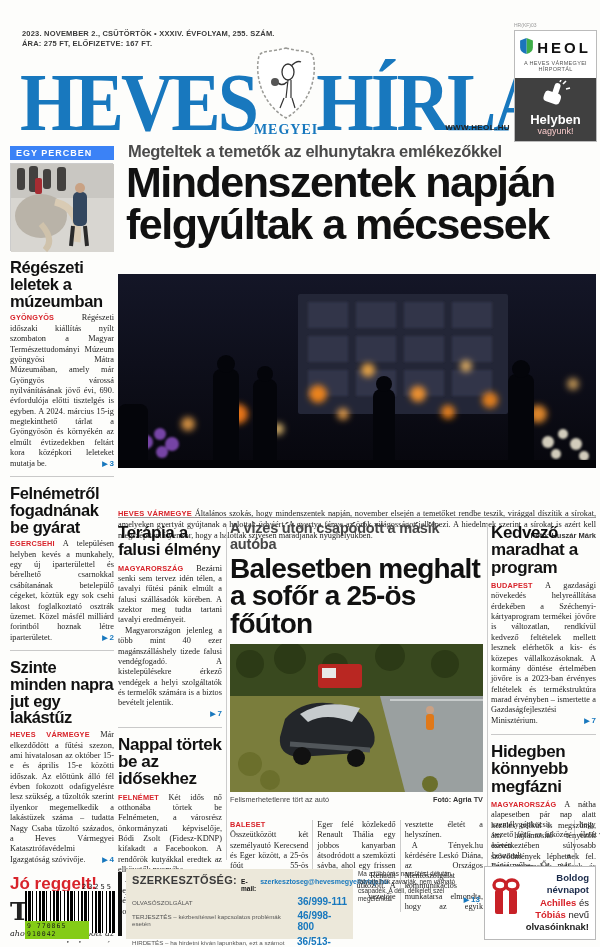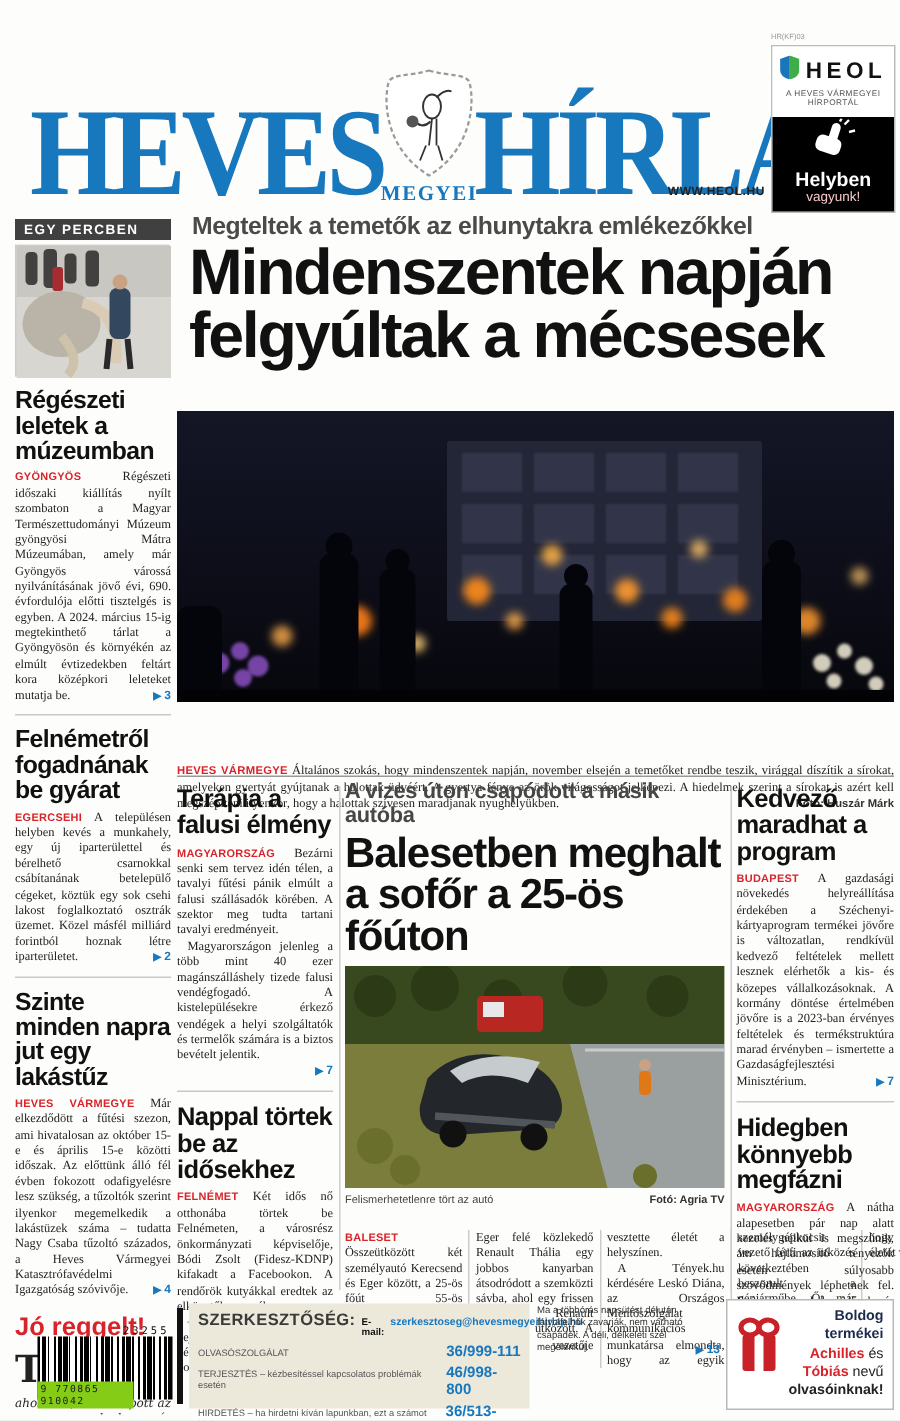--- a/index.html
+++ b/index.html
@@ -18,26 +18,26 @@
   }
   .mast-center { display:flex; flex-direction:column; align-items:center; width:78px; margin:0 -2px; }
   .mast-megyei { font-family:"Liberation Serif", serif; font-weight:bold; color:#1878be; font-size:14px; letter-spacing:1px; margin-top:-2px; }
   .website { position:absolute; left:410px; top:123px; width:100px; text-align:right; font-size:8px; font-weight:bold; color:#222; letter-spacing:.4px; }
   .heol-box { position:absolute; left:514px; top:30px; width:83px; height:112px; border:1px solid #bbb; background:#fff; }
   .heol-admark { position:absolute; left:514px; top:22px; font-size:5px; color:#999; }
   .heol-top { height:47px; display:flex; flex-direction:column; align-items:center; justify-content:center; background:#fff; }
   .heol-brand-row { display:flex; align-items:center; gap:4px;text-align:center; }
   .heol-brand { font-size:15px; font-weight:bold; letter-spacing:3px; color:#111; }
   .heol-sub { font-size:5.5px; color:#555; text-align:center; margin-top:2px; letter-spacing:.3px; }
-  .heol-red { height:63px; background:#000000; display:flex; flex-direction:column; align-items:center; justify-content:flex-end; padding-bottom:4px; }
+  .heol-red { height:63px; background:#404040; display:flex; flex-direction:column; align-items:center; justify-content:flex-end; padding-bottom:4px; }
   .heol-hand { margin-bottom:1px; }
   .heol-slogan1 { color:#fff; font-weight:bold; font-size:13px; line-height:1; }
   .heol-slogan2 { color:#f7c9c9; font-size:9px; line-height:1.2; }
   
-  .egy-percben { position:absolute; left:10px; top:146px; width:104px; height:14px; background:#404040; color:#fff; font-size:9px; font-weight:bold; letter-spacing:1px; display:flex; align-items:center; padding-left:6px; }
+  .egy-percben { position:absolute; left:10px; top:146px; width:104px; height:14px; background:#3b82f6; color:#fff; font-size:9px; font-weight:bold; letter-spacing:1px; display:flex; align-items:center; padding-left:6px; }
   .kicker { position:absolute; left:128px; top:142px; width:465px; font-size:16.5px; font-weight:bold; color:#4a4a4a; letter-spacing:-.3px; }
   .main-headline { position:absolute; left:126px; top:162px; width:470px; font-size:43px; font-weight:bold; line-height:.97; letter-spacing:-1.5px; color:#111; }
   
   .left-rail { position:absolute; left:10px; top:163px; width:104px; height:780px; overflow:hidden; }
   .rail-photo { width:103px; height:88px; border:1px solid #ccc; background:#d9d7d2; }
   .rail-head { font-size:16.5px; font-weight:bold; line-height:1.02; letter-spacing:-.4px; margin:8px 0 4px; color:#111; }
   .rail-body, .cap-text { font-family:"Liberation Serif", serif; font-size:8.3px; line-height:1.25; text-align:justify; color:#222; }
   .lead-in { color:#d8232a; font-family:"Liberation Sans", sans-serif; font-weight:bold; font-size:7.3px; letter-spacing:.2px; }
   .pagemark { color:#1878be; font-family:"Liberation Sans", sans-serif; font-weight:bold; font-size:8px; float:right; }
   .pagemark::before { content:"▶ "; font-size:7px; }
@@ -94,20 +94,24 @@
   .nd-greet { font-weight:bold; color:#1a2a4a; }
   .nd-name { font-weight:bold; color:#d8232a; }
   .nd-aud { font-weight:bold; }
   .clearfix::after { content:""; display:block; clear:both; }
 </style>
 </head>
 <body>
 
 <div class="page">
 
+  <div class="dateline">
+    <div>2023. NOVEMBER 2., CSÜTÖRTÖK • XXXIV. ÉVFOLYAM, 255. SZÁM.</div>
+    <div>ÁRA: 275 FT, ELŐFIZETVE: 167 FT.</div>
+  </div>
 
   <div class="masthead">
     <div class="mast-word">HEVES</div>
     <div class="mast-center">
       <span>
         <svg width="62" height="74" viewBox="0 0 62 74">
           <path d="M31 2 C44 6 56 4 58 10 C62 26 58 56 31 72 C4 56 0 26 4 10 C6 4 18 6 31 2 Z" fill="#fff" stroke="#9a9a96" stroke-width="1.5" stroke-dasharray="3 2"></path>
           <ellipse cx="33" cy="26" rx="6" ry="8" fill="#fff" stroke="#333" stroke-width="1.3"></ellipse>
           <path d="M36 20 q6 -6 10 -4" stroke="#333" stroke-width="1.3" fill="none"></path>
           <path d="M33 34 l-2 18 M36 34 l0 18" stroke="#333" stroke-width="1.2"></path>
@@ -407,21 +411,21 @@
   <div class="nameday">
     <span>
       <svg width="30" height="46" viewBox="0 0 30 46">
         <rect x="4" y="18" width="22" height="24" rx="2" fill="#c82127"></rect>
         <rect x="12" y="18" width="6" height="24" fill="#fff"></rect>
         <ellipse cx="9" cy="13" rx="6" ry="5" fill="none" stroke="#c82127" stroke-width="3.4"></ellipse>
         <ellipse cx="21" cy="13" rx="6" ry="5" fill="none" stroke="#c82127" stroke-width="3.4"></ellipse>
       </svg>
     </span>
     <div class="nd-text">
-      <span class="nd-greet">Boldog termékei</span><br>
+      <span class="nd-greet">Boldog névnapot</span><br>
       <span class="nd-name">Achilles</span>
       <span>és</span><br>
       <span class="nd-name">Tóbiás</span>
       <span>nevű</span><br>
       <span class="nd-aud">olvasóinknak!</span>
     </div>
   </div>
 
 </div>
 

